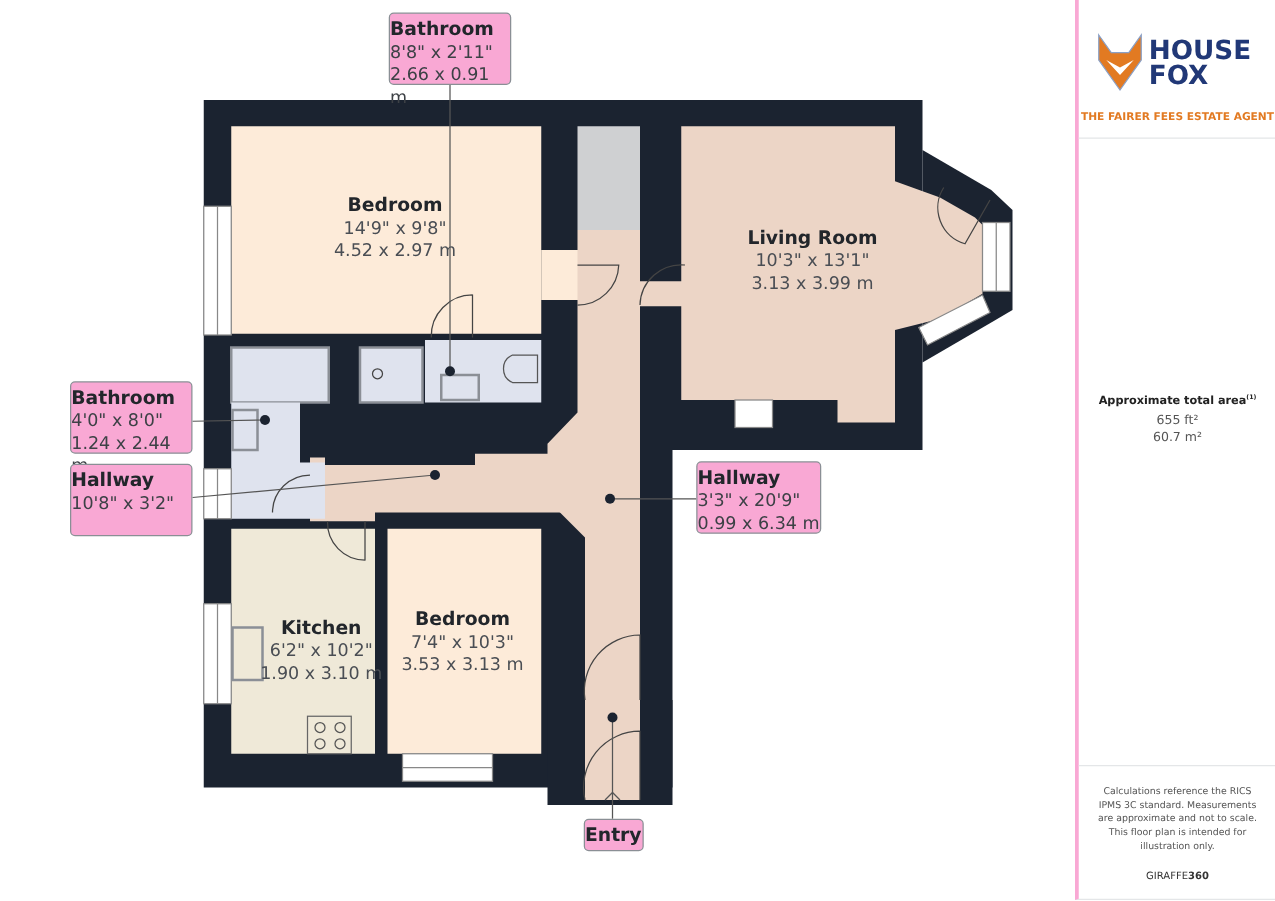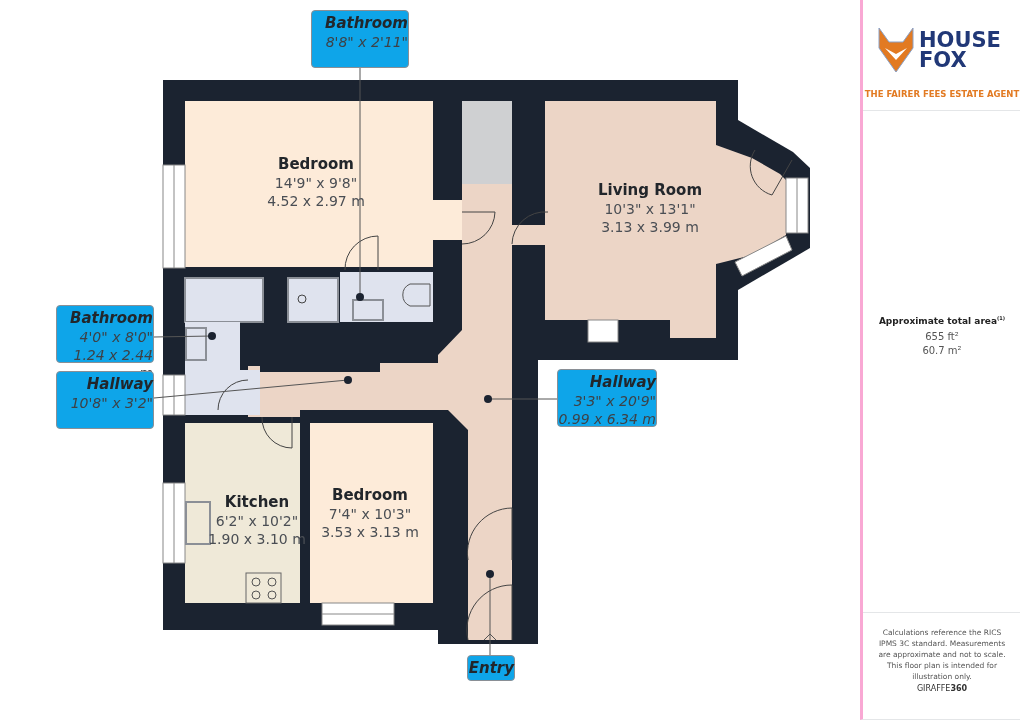--- a/index.html
+++ b/index.html
@@ -1,33 +1,33 @@
 <!DOCTYPE html>
 <html><head>
 <meta charset="utf-8">
 <style>
   html, body { margin: 0; padding: 0; }
   body { width: 1020px; height: 721px; background: #ffffff; position: relative; overflow: hidden;
          font-family: "DejaVu Sans", "Liberation Sans", sans-serif; }
   #plan { position: absolute; left: 0; top: 0; width: 1020px; height: 721px; }
-  .label-box { position: absolute; background: #0ea5e9; border: 1px solid #8a8f95; border-radius: 4px;
-               text-align: right; color: #3d4146; box-sizing: border-box; font-style: italic; }
+  .label-box { position: absolute; background: #f9a8d4; border: 1px solid #8a8f95; border-radius: 4px;
+               text-align: left; color: #3d4146; box-sizing: border-box; }
   .label-box .t { font-weight: bold; color: #22262b; font-size: 15px; line-height: 19px; }
   .label-box .d { font-size: 14px; line-height: 18px; }
   .room-label { position: absolute; text-align: center; color: #4a4e54; transform: translateX(-50%); white-space: nowrap; }
   .room-label .t { font-weight: bold; font-size: 15px; color: #22262b; line-height: 20px; text-align: center; }
   .room-label .d { font-size: 14px; line-height: 18px; }
   #panel { position: absolute; left: 860px; top: 0; width: 158px; height: 719px; border-left: 3px solid #f9a8d4; border-right: 1px solid #e4e6e8; border-bottom: 1px solid #e4e6e8; background: #fff; }
   .sec { position: absolute; left: 0; width: 158px; border-top: 1px solid #e4e6e8; text-align: center; box-sizing: border-box; }
   .logo-house { position: absolute; left: 40px; top: 30px; font-weight: bold; color: #213877; font-size: 21px; line-height: 20px; letter-spacing: 0px; text-align: left; }
   .tagline { position: absolute; left: 0; width: 158px; top: 89px; text-align: center; color: #e27a22; font-size: 8.5px; font-weight: bold; }
   .area-title { font-weight: bold; font-size: 9px; color: #222; margin-top: 12px; }
   .area-v { font-size: 10px; color: #555; margin-top: 5px; }
   .small { font-size: 7.5px; color: #555; line-height: 11px; padding: 0 12px; }
-  .giraffe { font-size: 8px; color: #333; margin-top: 2px; }
+  .giraffe { font-size: 8px; color: #333; margin-top: 14px; }
 </style>
 </head>
 <body>
 
 <svg id="plan" viewBox="0 0 1020 721" xmlns="http://www.w3.org/2000/svg">
 
   <g>
     <rect x="163" y="80" width="375" height="550" fill="#1b2330"></rect>
     <rect x="516" y="80" width="222" height="280" fill="#1b2330"></rect>
     <polygon points="738,120 793,152 810,168 810,248 793,258 738,290" fill="#1b2330"></polygon>
@@ -127,20 +127,21 @@
 </div>
 <div class="room-label" style="left:370px; top:485px;">
   <div class="t">Bedroom</div>
   <div class="d">7'4" x 10'3"</div>
   <div class="d">3.53 x 3.13 m</div>
 </div>
 
 <div class="label-box" style="left:311px; top:10px; width:98px; height:58px; padding-top:3px;">
   <div class="t">Bathroom</div>
   <div class="d">8'8" x 2'11"</div>
+  <div class="d">2.66 x 0.91 m</div>
 </div>
 <div class="label-box" style="left:56px; top:305px; width:98px; height:58px; padding-top:3px;">
   <div class="t">Bathroom</div>
   <div class="d">4'0" x 8'0"</div>
   <div class="d">1.24 x 2.44 m</div>
 </div>
 <div class="label-box" style="left:56px; top:371px; width:98px; height:58px; padding-top:3px;">
   <div class="t">Hallway</div>
   <div class="d">10'8" x 3'2"</div>
 </div>

